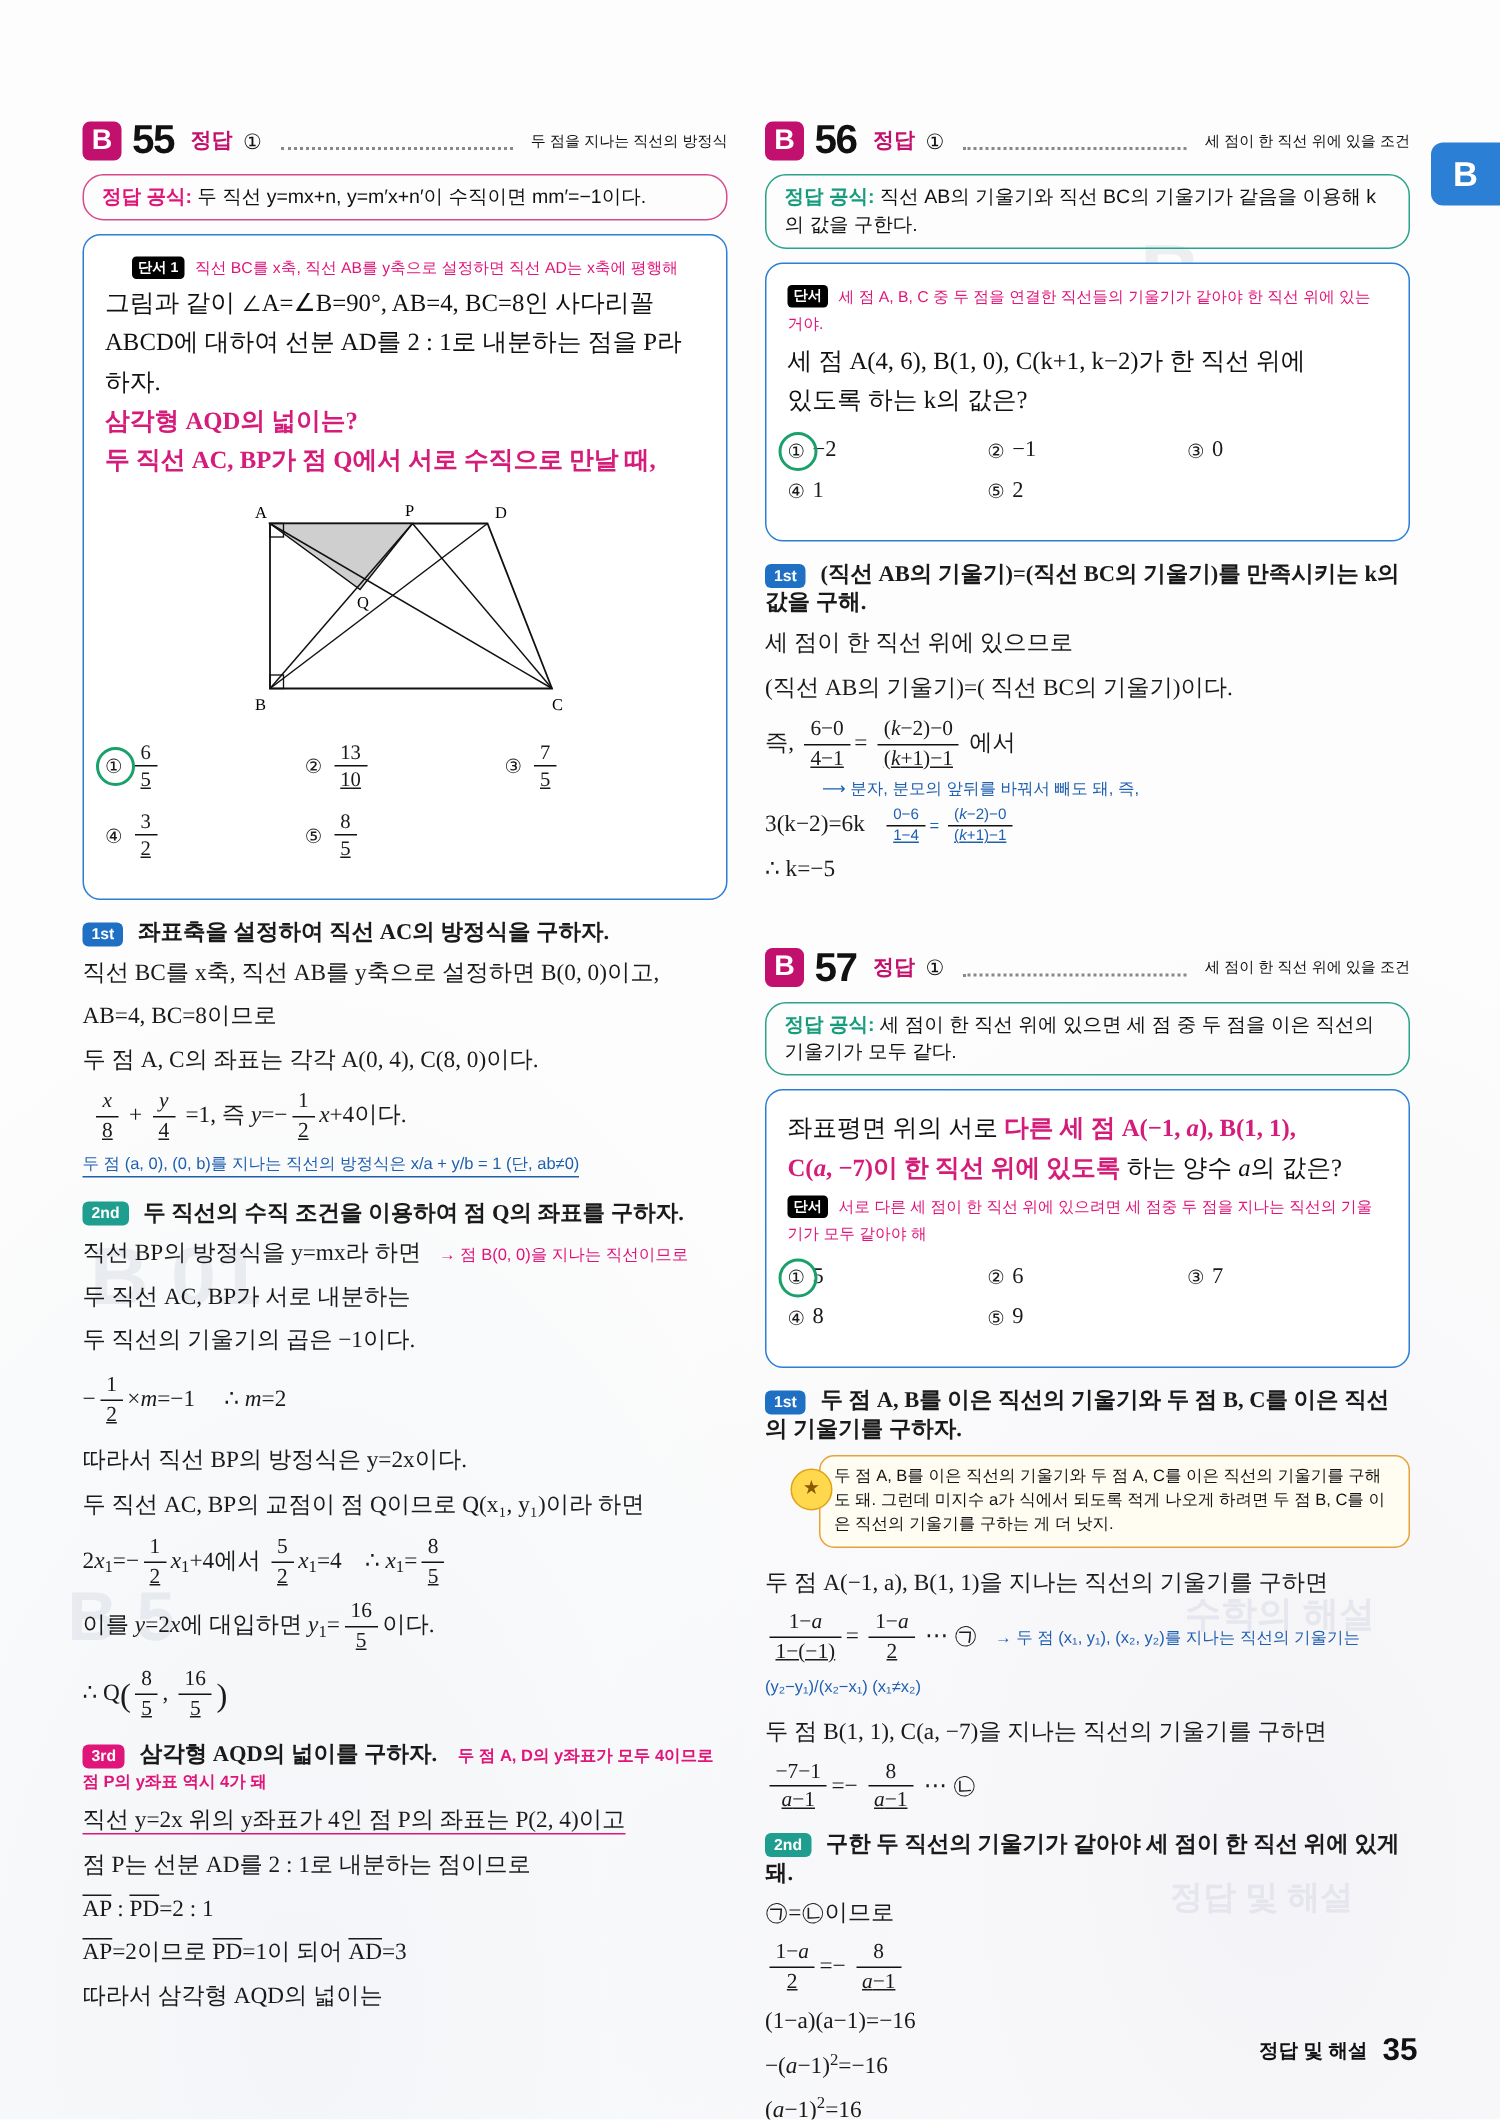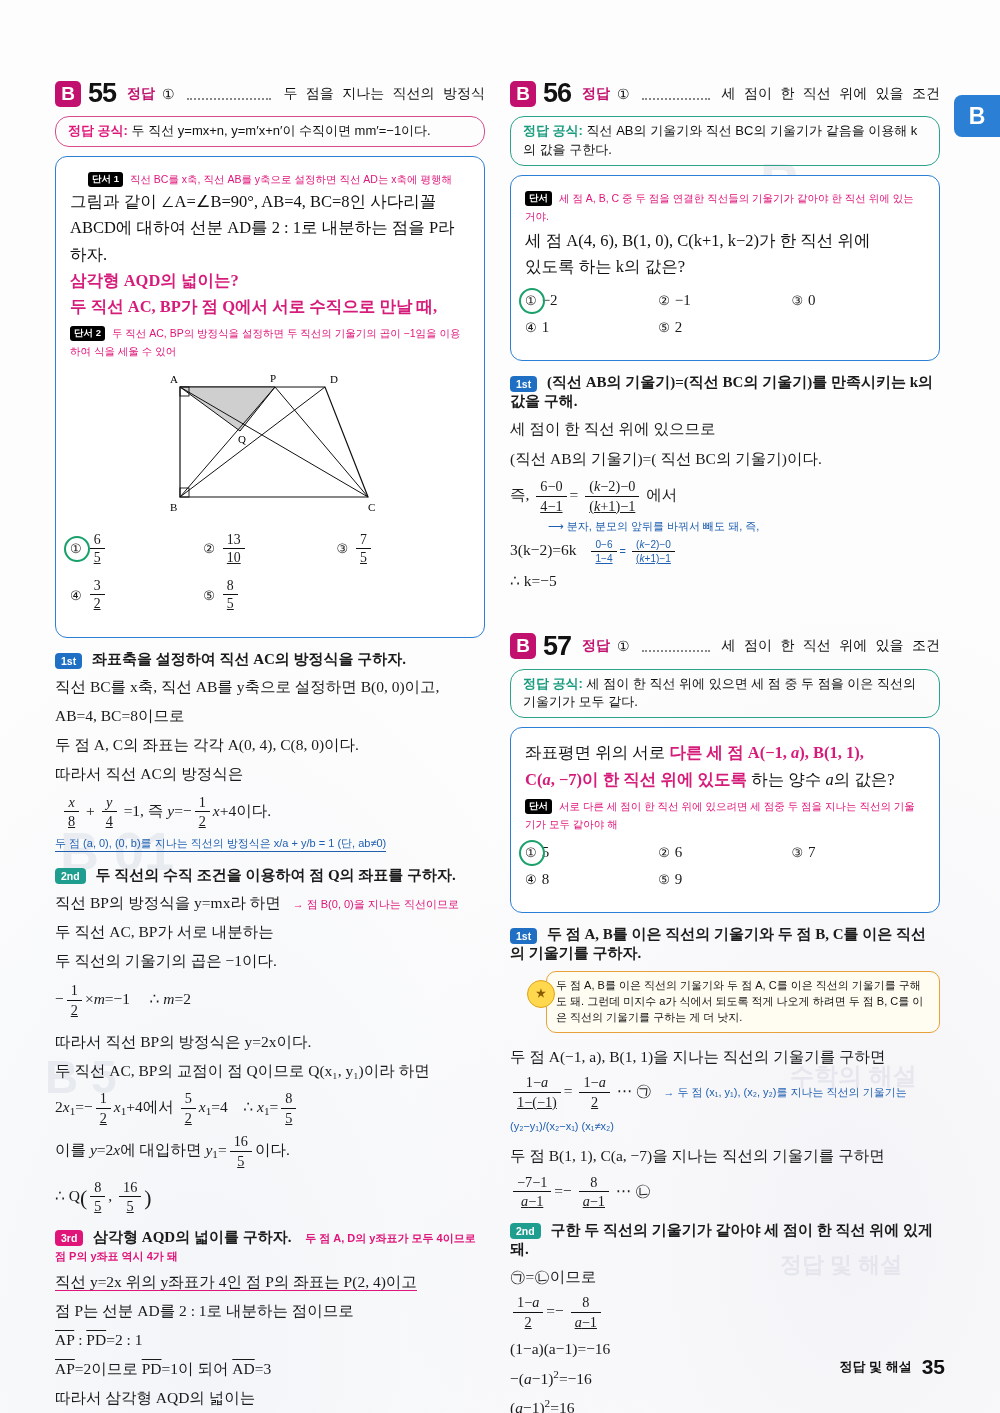--- a/index.html
+++ b/index.html
@@ -31,21 +31,21 @@
   .prob-head{display:flex;align-items:center;gap:7px;margin-bottom:7px;}
   .badge-b{
     background:#c2106e;color:#fff;font-family:"Liberation Sans",sans-serif;
     font-weight:bold;font-size:19px;width:26px;height:26px;border-radius:5px;
     display:flex;align-items:center;justify-content:center;
   }
   .prob-num{font-size:27px;font-weight:bold;color:#111;letter-spacing:-1px;font-family:Liberation Sans, sans-serif;}
   .ans-label{font-size:14px;font-weight:bold;color:#c2106e;font-family:"Liberation Sans",sans-serif;margin-left:4px;}
   .ans-val{font-size:14px;color:#111;font-family:"Liberation Sans",sans-serif;}
   .dots{flex:1;border-bottom:2px dotted #888;height:10px;margin:0 5px;}
-  .topic{font-size:14px;color:#111;font-family:Liberation Mono, monospace;white-space:nowrap;}
+  .topic{font-size:10px;color:#111;font-family:Liberation Sans, sans-serif;white-space:nowrap;}
 
   
   .fbox{
     border:1.4px solid #2aa38a;border-radius:14px;
     padding:5px 12px;font-size:13px;margin-bottom:9px;
     font-family:"Liberation Sans",sans-serif;color:#111;line-height:1.45;
   }
   .fbox.pinkline{border-color:#d74b8c;}
   .fbox .tag{color:#e0157a;font-weight:bold;}
   .fbox .tagg{color:#169b7d;font-weight:bold;}
@@ -159,24 +159,20 @@
 
       <div class="qbox">
         <div style="text-align:center;margin-bottom:2px;">
           <span class="danseo">단서 1</span>
           <span class="note-pink">직선 BC를 x축, 직선 AB를 y축으로 설정하면 직선 AD는 x축에 평행해</span>
         </div>
         <div class="qtext">그림과 같이 ∠A=∠B=90°, AB=4, BC=8인 사다리꼴</div>
         <div class="qtext">ABCD에 대하여 선분 AD를 2 : 1로 내분하는 점을 P라 하자.</div>
         <div class="qtext hl-pink">삼각형 AQD의 넓이는?</div>
         <div class="qtext hl-pink">두 직선 AC, BP가 점 Q에서 서로 수직으로 만날 때,</div>
-        <div style="margin-top:2px;">
-          <span class="danseo">단서 2</span>
-          <span class="note-pink">두 직선 AC, BP의 방정식을 설정하면 두 직선의 기울기의 곱이 −1임을 이용하여 식을 세울 수 있어</span>
-        </div>
 
         <svg class="figure" width="300" height="150" viewBox="0 0 300 150">
           <polygon points="60,18 205,18 248,128 60,128" fill="none" stroke="#111" stroke-width="1.2"></polygon>
           <polygon points="60,18 155,18 120,62" fill="#cfcfcf" stroke="#111" stroke-width="1"></polygon>
           <line x1="60" y1="18" x2="248" y2="128" stroke="#111" stroke-width="1"></line>
           <line x1="60" y1="128" x2="155" y2="18" stroke="#111" stroke-width="1"></line>
           <line x1="60" y1="128" x2="205" y2="18" stroke="#111" stroke-width="1"></line>
           <line x1="155" y1="18" x2="248" y2="128" stroke="#111" stroke-width="1"></line>
           <rect x="60" y="18" width="9" height="9" fill="none" stroke="#111" stroke-width="0.9"></rect>
           <rect x="60" y="119" width="9" height="9" fill="none" stroke="#111" stroke-width="0.9"></rect>
@@ -228,21 +224,20 @@
       </div>
 
       
       <div class="steprow">
         <span class="step">1st</span>
         <span>좌표축을 설정하여 직선 AC의 방정식을 구하자.</span>
       </div>
       <div class="body-line">직선 BC를 x축, 직선 AB를 y축으로 설정하면 B(0, 0)이고,</div>
       <div class="body-line">AB=4, BC=8이므로</div>
       <div class="body-line">두 점 A, C의 좌표는 각각 A(0, 4), C(8, 0)이다.</div>
-      <div class="body-line">따라서 직선 AC의 방정식은</div>
       <div class="body-line" style="margin:6px 0 2px 6px;">
         <span class="frac">
             <span class="num it">x</span>
             <span class="den">8</span>
           </span> +
         <span class="frac">
             <span class="num it">y</span>
             <span class="den">4</span>
           </span> =1,
         즉 <span class="it">y</span>=−<span class="frac">

